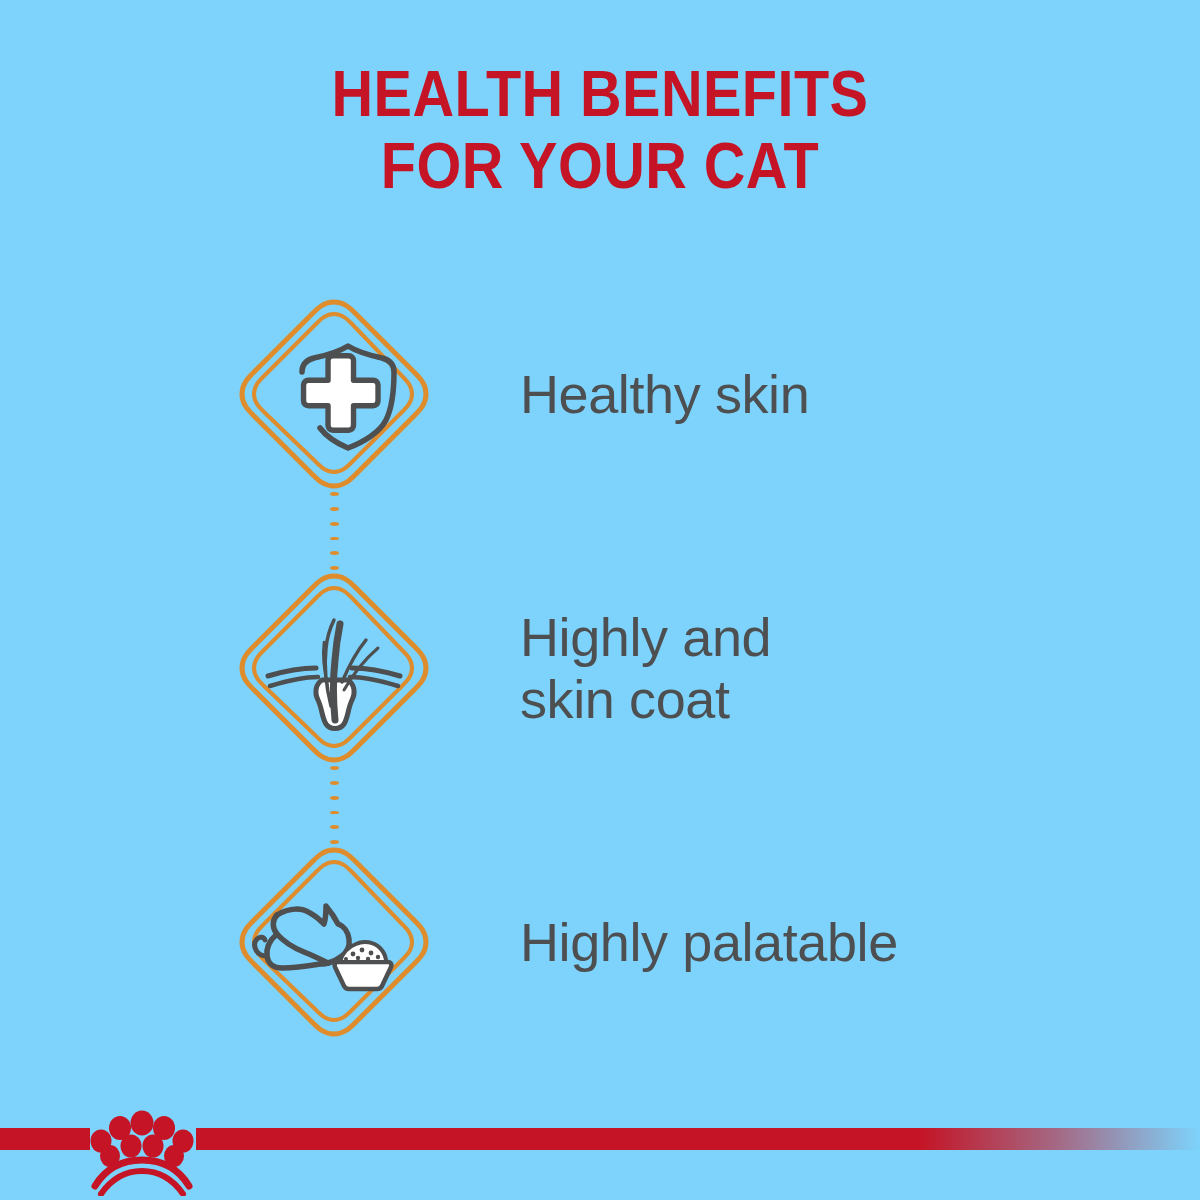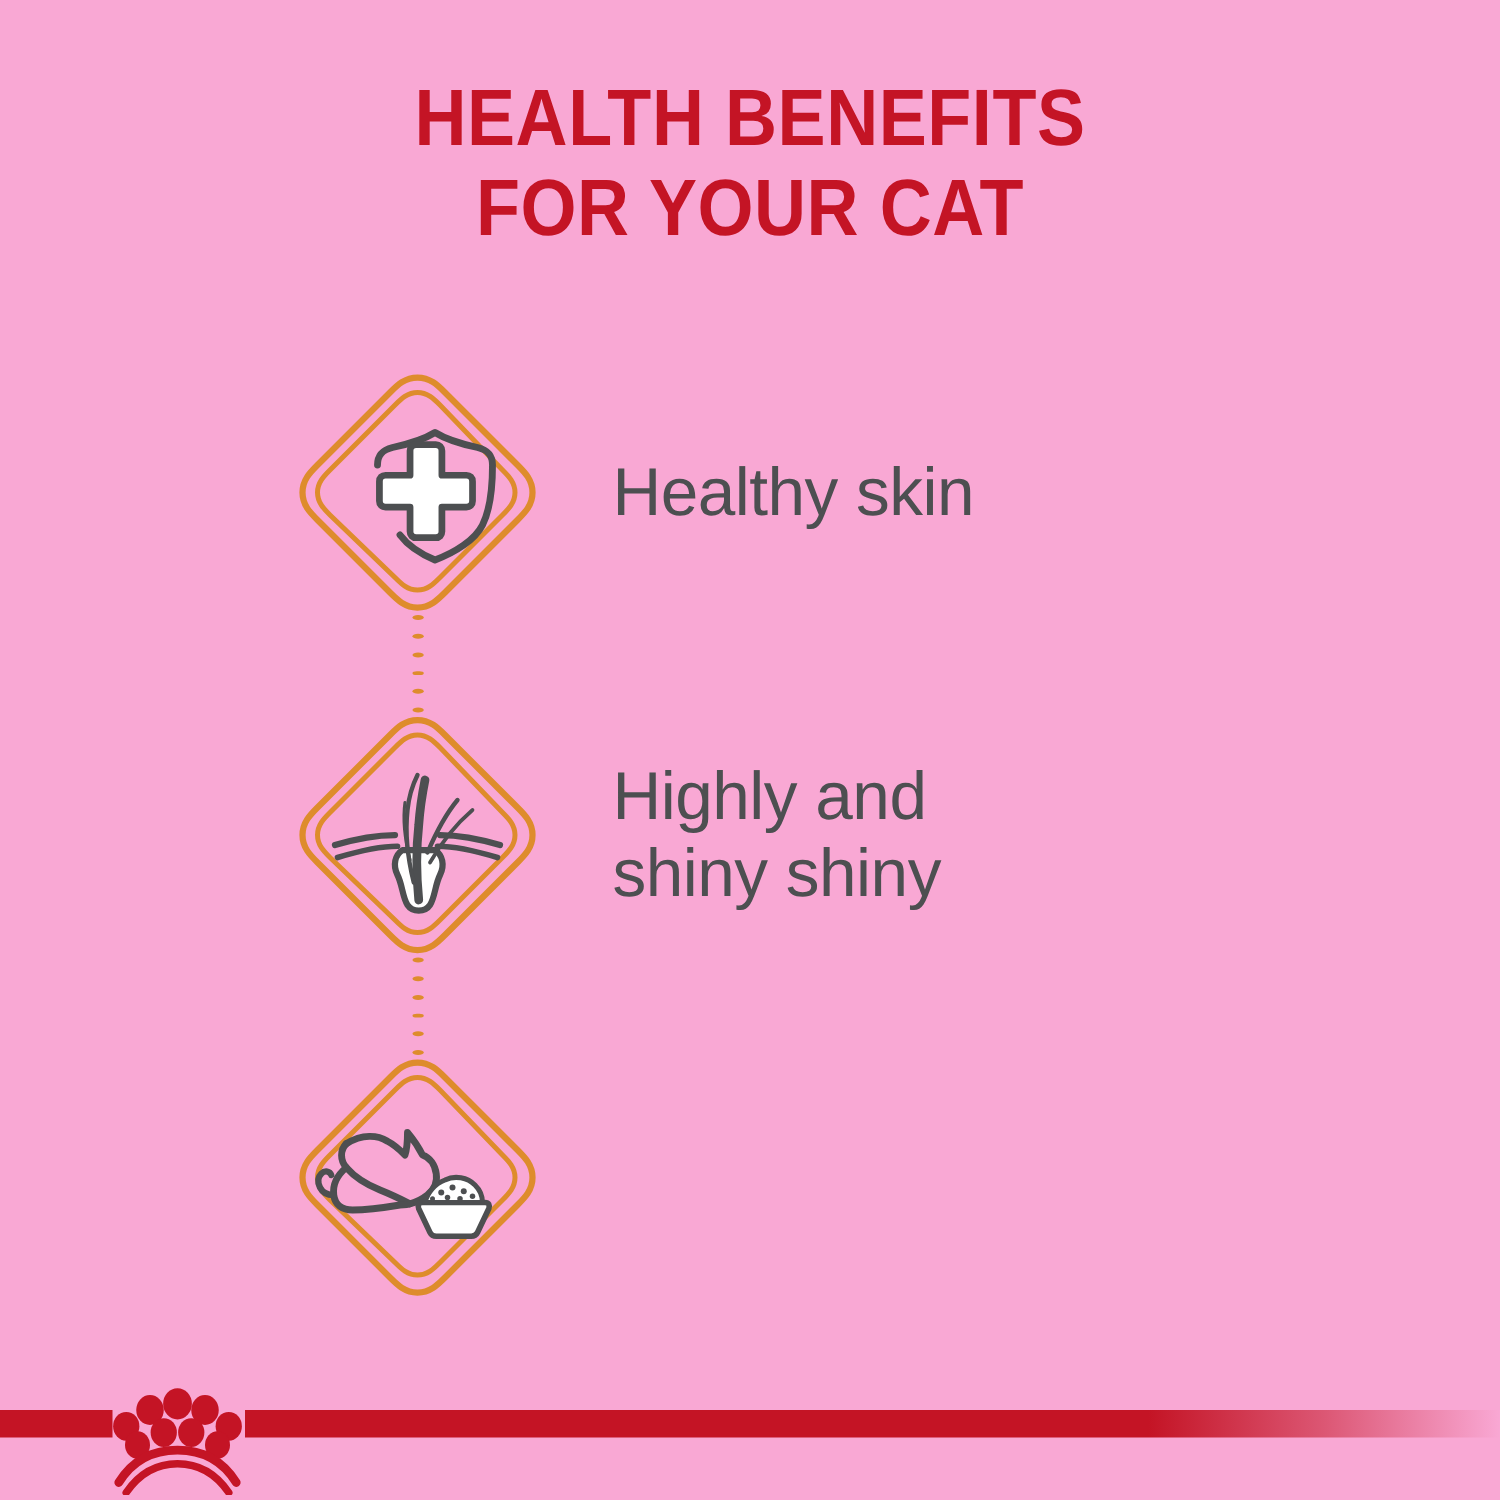--- a/index.html
+++ b/index.html
@@ -10,21 +10,21 @@
     height: 1200px;
     background: #ffffff;
     font-family: "Liberation Sans", sans-serif;
     overflow: hidden;
   }
 
   .page {
     position: relative;
     width: 1200px;
     height: 1200px;
-    background: #f9a8d4;
+    background: #7dd3fc;
   }
 
   
   .title-block {
     position: absolute;
     top: 58px;
     left: 0;
     width: 1200px;
     text-align: center;
     color: #C41425;
@@ -64,21 +64,21 @@
     height: 196px;
     flex: 0 0 196px;
     display: flex;
     align-items: center;
     justify-content: center;
   }
 
   .icon-cell svg { display: block; }
 
   .label-cell {
-    margin-left: 58px;
+    margin-left: 88px;
     color: #4D4F51;
     font-family: "Liberation Sans", sans-serif;
     font-weight: normal;
     font-size: 54px;
     line-height: 62px;
     letter-spacing: -0.4px;
   }
   .label-cell .label-line { display: block; white-space: nowrap; }
 
   
@@ -189,21 +189,21 @@
           <path d="M99 150 C97 130 97 108 99 90 C100 76 102 64 104 54" fill="none" stroke="#4D4F51" stroke-width="7" stroke-linecap="round"></path>
 
           <path d="M95 136 C90 116 88 96 90 78 C91 68 94 58 98 50" fill="none" stroke="#4D4F51" stroke-width="3.5" stroke-linecap="round"></path>
           <path d="M106 112 C112 98 120 82 130 70" fill="none" stroke="#4D4F51" stroke-width="3.5" stroke-linecap="round"></path>
           <path d="M108 120 C116 106 128 90 142 78" fill="none" stroke="#4D4F51" stroke-width="3" stroke-linecap="round"></path>
           <path d="M92 118 C88 102 86 86 88 72" fill="none" stroke="#4D4F51" stroke-width="2.5" stroke-linecap="round"></path>
         </svg>
       </div>
       <div class="label-cell">
         <span class="label-line">Highly and</span>
-        <span class="label-line">shiny shiny</span>
+        <span class="label-line">skin coat</span>
       </div>
     </div>
 
     <div class="connector">
       <span class="dot"></span>
       <span class="dot"></span>
       <span class="dot"></span>
       <span class="dot"></span>
       <span class="dot"></span>
       <span class="dot"></span>
@@ -228,20 +228,23 @@
           <path d="M104 118 C106 110 112 103 120 100 C128 96 138 98 144 104 C148 108 150 113 150 118 Z" fill="#FFFFFF" stroke="#4D4F51" stroke-width="4" stroke-linejoin="round"></path>
           <circle cx="117" cy="110" r="2.4" fill="#4D4F51"></circle>
           <circle cx="126" cy="106" r="2.4" fill="#4D4F51"></circle>
           <circle cx="135" cy="109" r="2.4" fill="#4D4F51"></circle>
           <circle cx="122" cy="114" r="2.2" fill="#4D4F51"></circle>
           <circle cx="132" cy="115" r="2.2" fill="#4D4F51"></circle>
           <circle cx="142" cy="113" r="2.2" fill="#4D4F51"></circle>
           <circle cx="110" cy="115" r="2" fill="#4D4F51"></circle>
         </svg>
       </div>
+      <div class="label-cell">
+        <span class="label-line">Highly palatable</span>
+      </div>
     </div>
 
   </div>
 
   <div class="footer">
     <div class="footer-bar-left"></div>
     <div class="footer-bar-right"></div>
     <div class="footer-logo">
       <svg width="120" height="98" viewBox="0 0 120 98" aria-hidden="true">
         <g fill="#C41425">

